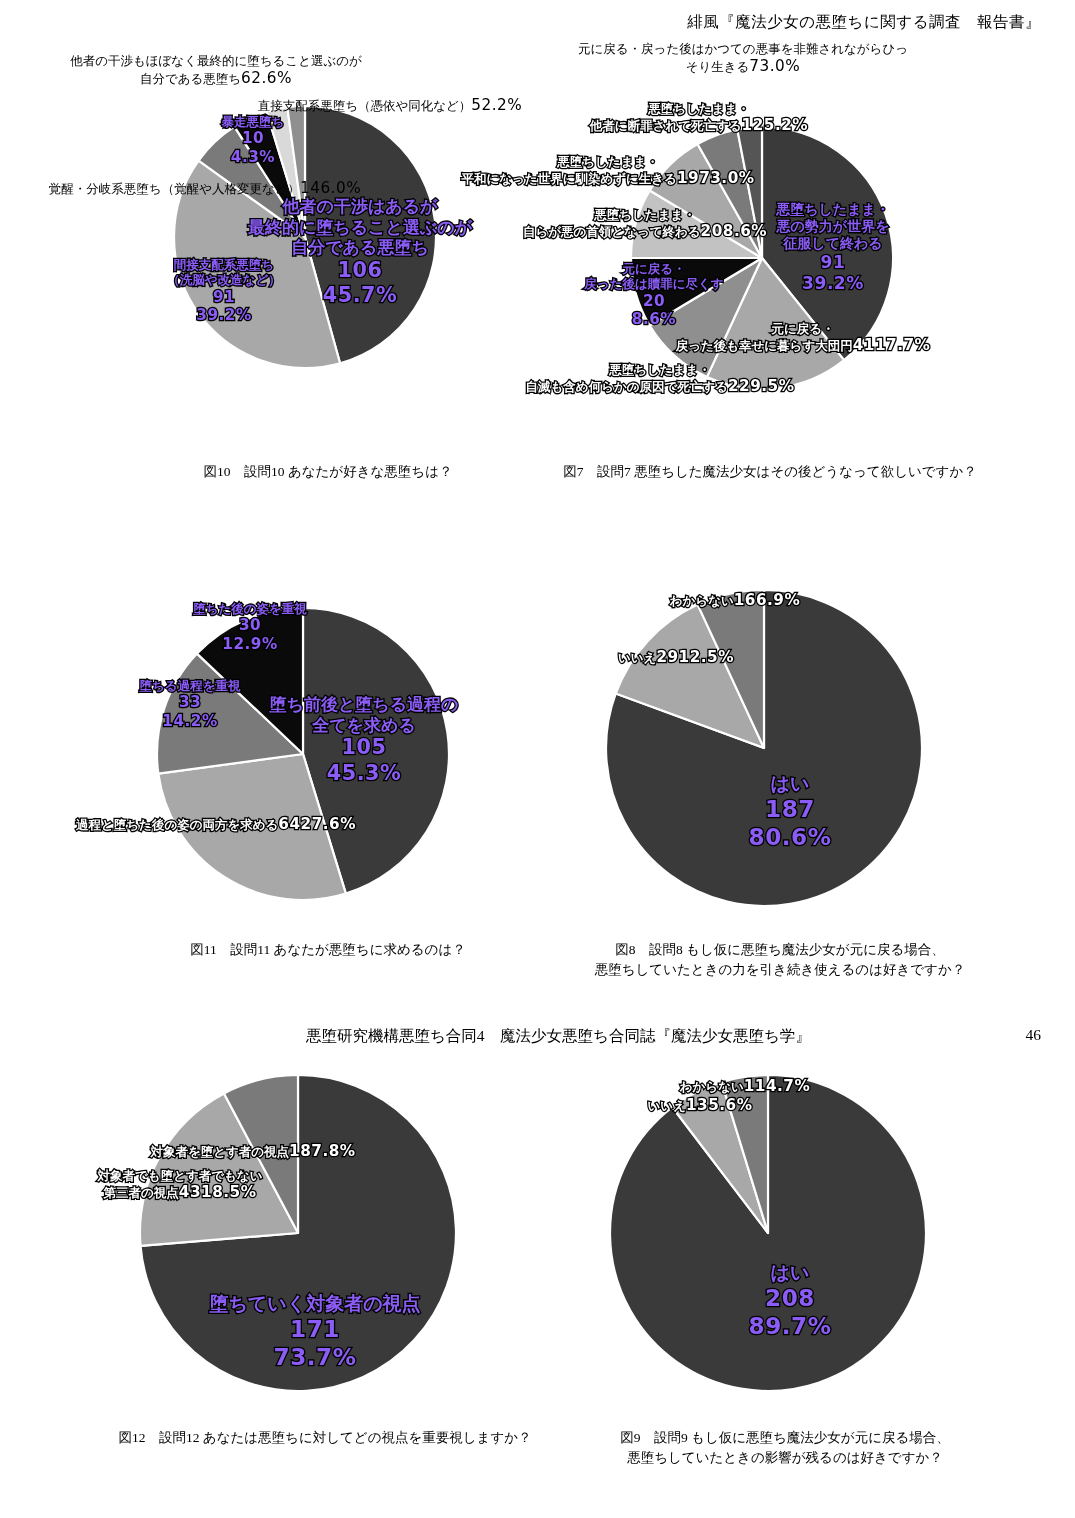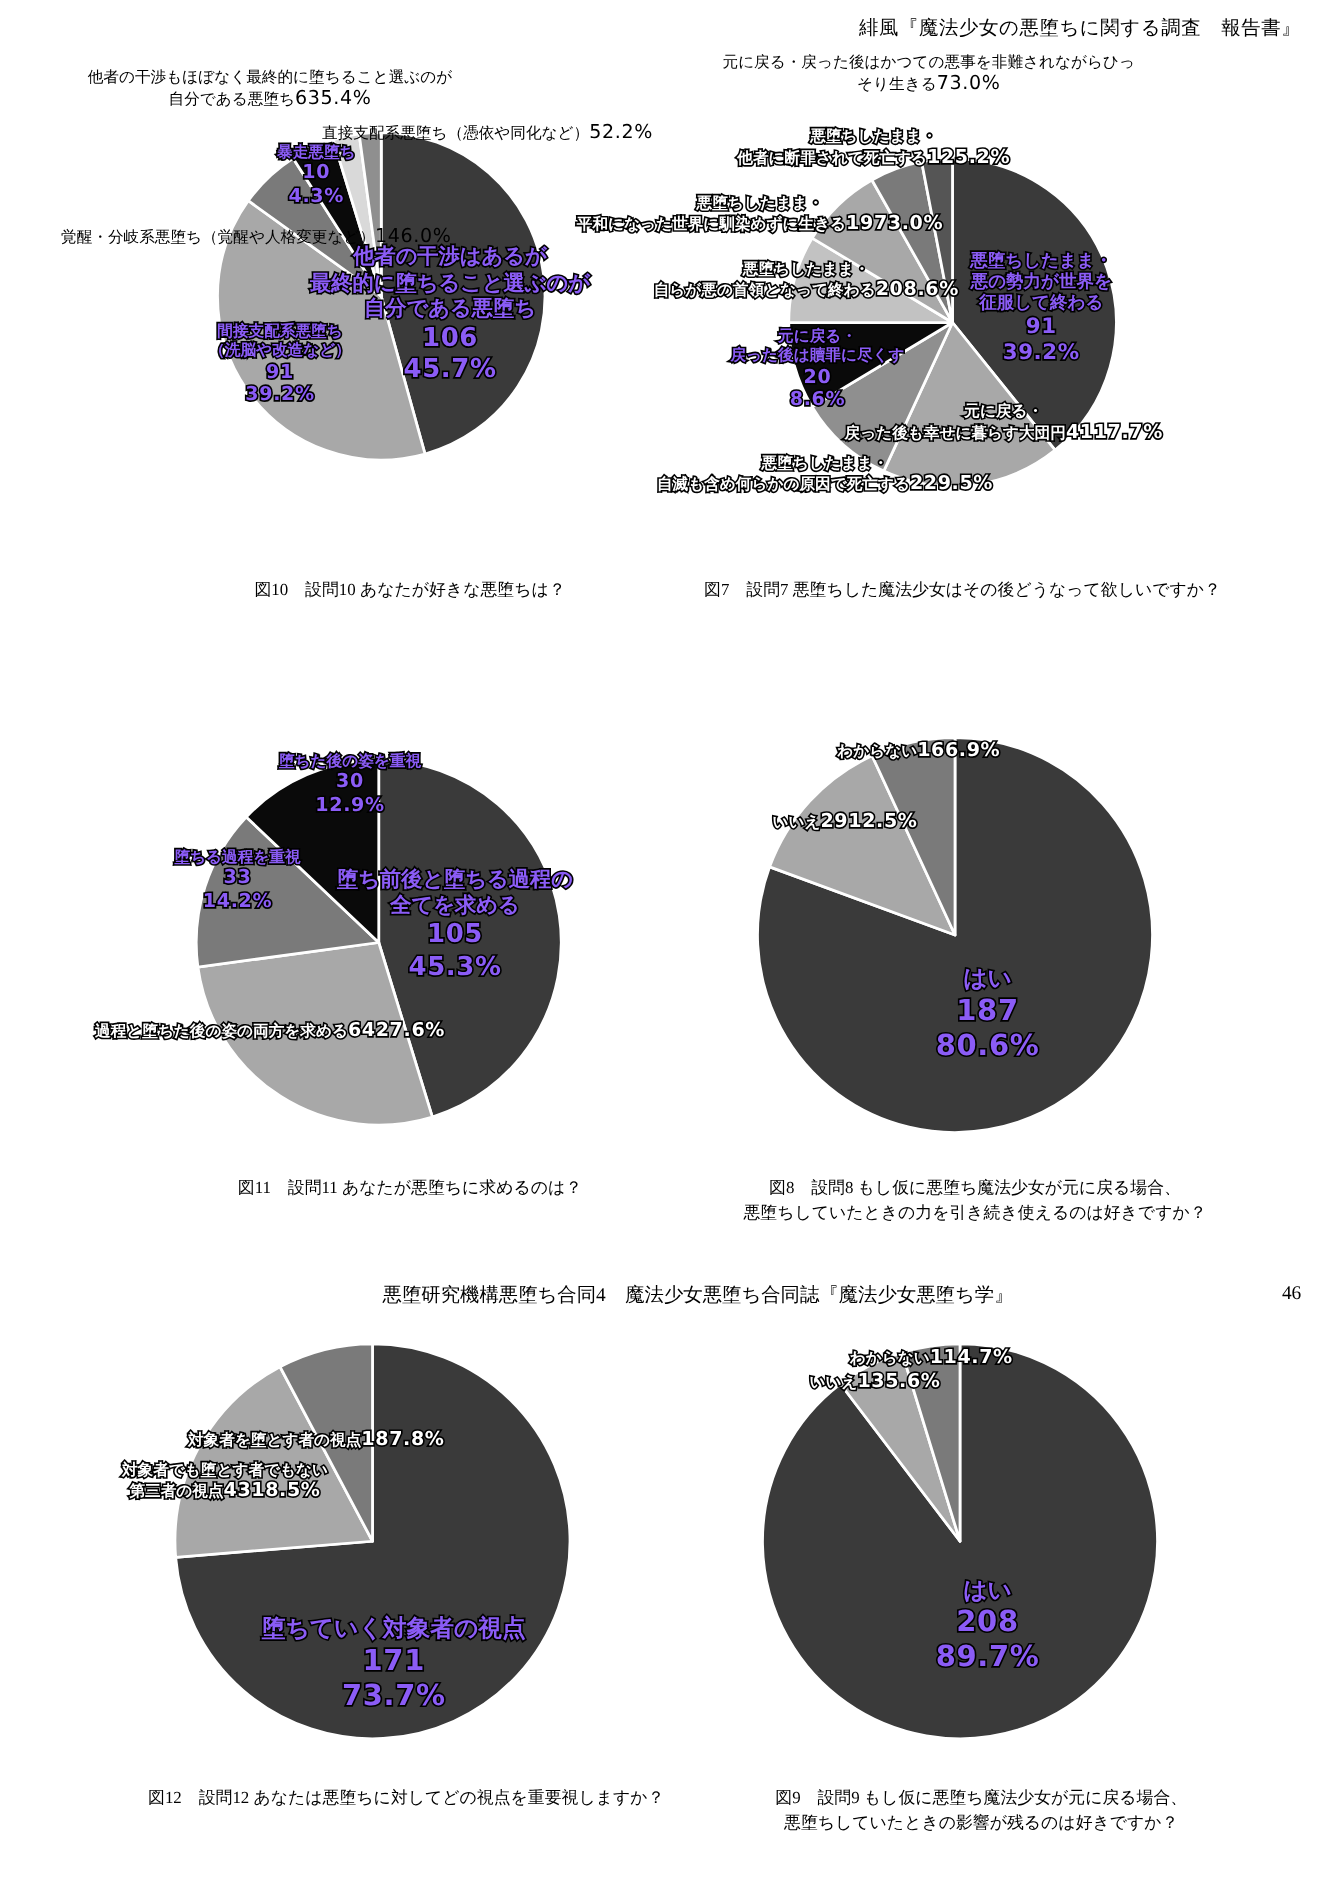--- a/index.html
+++ b/index.html
@@ -89,21 +89,21 @@
           <path d="M 305 237 L 287.314998185219 107.19922684817632 A 131 131 0 0 1 305 106 Z" fill="#8f8f8f" stroke="#ffffff" stroke-width="2.2" stroke-linejoin="round"></path>
         </svg>
         <div class="lbl inside sz-l" style="left: 360px; top: 252px;"><span class="t">他者の干渉はあるが
 最終的に堕ちること選ぶのが
 自分である悪堕ち</span><span class="t num">106</span><span class="t num">45.7%</span></div>
         <div class="lbl inside sz-s" style="left: 224px; top: 291px;"><span class="t">間接支配系悪堕ち
 （洗脳や改造など）</span><span class="t num">91</span><span class="t num">39.2%</span></div>
         <div class="lbl outside sz-s" style="left: 205px; top: 189px;"><span class="t">覚醒・分岐系悪堕ち（覚醒や人格変更など）</span><span class="t num">14</span><span class="t num">6.0%</span></div>
         <div class="lbl inside sz-s" style="left: 253px; top: 140px;"><span class="t">暴走悪堕ち</span><span class="t num">10</span><span class="t num">4.3%</span></div>
         <div class="lbl outside sz-s" style="left: 216px; top: 71px;"><span class="t">他者の干渉もほぼなく最終的に堕ちること選ぶのが
-自分である悪堕ち</span><span class="t num">6</span><span class="t num">35.4%</span></div>
+自分である悪堕ち</span><span class="t num">6</span><span class="t num">2.6%</span></div>
         <div class="lbl outside sz-s" style="left: 390px; top: 106px;"><span class="t">直接支配系悪堕ち（憑依や同化など）</span><span class="t num">5</span><span class="t num">2.2%</span></div>
       </div>
       <div class="figure" style="left: 0px; top: 0px; width: 1075px; height: 1518px; pointer-events: none;">
         <svg width="1075" height="1518" viewBox="0 0 1075 1518" style="position: absolute; left: 0px; top: 0px;">
           <path d="M 762 258 L 762 127 A 131 131 0 0 1 844.0728099785142 360.1031530474485 Z" fill="#3a3a3a" stroke="#ffffff" stroke-width="2.2" stroke-linejoin="round"></path>
           <path d="M 762 258 L 844.0728099785142 360.1031530474485 A 131 131 0 0 1 706.9945276956054 376.8923799768954 Z" fill="#a8a8a8" stroke="#ffffff" stroke-width="2.2" stroke-linejoin="round"></path>
           <path d="M 762 258 L 706.9945276956054 376.8923799768954 A 131 131 0 0 1 649.7517099220458 325.53755529018986 Z" fill="#8f8f8f" stroke="#ffffff" stroke-width="2.2" stroke-linejoin="round"></path>
           <path d="M 762 258 L 649.7517099220458 325.53755529018986 A 131 131 0 0 1 631 258 Z" fill="#0a0a0a" stroke="#ffffff" stroke-width="2.2" stroke-linejoin="round"></path>
           <path d="M 762 258 L 631 258 A 131 131 0 0 1 649.7517099220458 190.46244470981014 Z" fill="#c2c2c2" stroke="#ffffff" stroke-width="2.2" stroke-linejoin="round"></path>
           <path d="M 762 258 L 649.7517099220458 190.46244470981014 A 131 131 0 0 1 697.52682628804 143.9639974766415 Z" fill="#a8a8a8" stroke="#ffffff" stroke-width="2.2" stroke-linejoin="round"></path>
@@ -131,21 +131,21 @@
         <svg width="1075" height="1518" viewBox="0 0 1075 1518" style="position: absolute; left: 0px; top: 0px;">
           <path d="M 303 754 L 303 608 A 146 146 0 0 1 345.85429567317453 893.5690128300553 Z" fill="#3a3a3a" stroke="#ffffff" stroke-width="2.2" stroke-linejoin="round"></path>
           <path d="M 303 754 L 345.85429567317453 893.5690128300553 A 146 146 0 0 1 158.33654289949422 773.7100020225804 Z" fill="#a8a8a8" stroke="#ffffff" stroke-width="2.2" stroke-linejoin="round"></path>
           <path d="M 303 754 L 158.33654289949422 773.7100020225804 A 146 146 0 0 1 197.00465817922282 653.5958790074003 Z" fill="#7a7a7a" stroke="#ffffff" stroke-width="2.2" stroke-linejoin="round"></path>
           <path d="M 303 754 L 197.00465817922282 653.5958790074003 A 146 146 0 0 1 303 608 Z" fill="#0a0a0a" stroke="#ffffff" stroke-width="2.2" stroke-linejoin="round"></path>
         </svg>
         <div class="lbl inside sz-l" style="left: 364px; top: 740px;"><span class="t">堕ち前後と堕ちる過程の
 全てを求める</span><span class="t num">105</span><span class="t num">45.3%</span></div>
         <div class="lbl onwhite sz-s" style="left: 216px; top: 824px;"><span class="t">過程と堕ちた後の姿の両方を求める</span><span class="t num">64</span><span class="t num">27.6%</span></div>
         <div class="lbl inside sz-s" style="left: 190px; top: 704px;"><span class="t">堕ちる過程を重視</span><span class="t num">33</span><span class="t num">14.2%</span></div>
-        <div class="lbl inside sz-s" style="left: 250px; top: 627px; margin-left: 30px;"><span class="t">堕ちた後の姿を重視</span><span class="t num">30</span><span class="t num">12.9%</span></div>
+        <div class="lbl inside sz-s" style="left: 250px; top: 627px;"><span class="t">堕ちた後の姿を重視</span><span class="t num">30</span><span class="t num">12.9%</span></div>
       </div>
       <div class="figure" style="left: 0px; top: 0px; width: 1075px; height: 1518px; pointer-events: none;">
         <svg width="1075" height="1518" viewBox="0 0 1075 1518" style="position: absolute; left: 0px; top: 0px;">
           <path d="M 764 748 L 764 590 A 158 158 0 1 1 615.6918519699502 693.5142841847808 Z" fill="#3a3a3a" stroke="#ffffff" stroke-width="2.2" stroke-linejoin="round"></path>
           <path d="M 764 748 L 615.6918519699502 693.5142841847808 A 158 158 0 0 1 697.6575219534782 604.6030836919888 Z" fill="#a8a8a8" stroke="#ffffff" stroke-width="2.2" stroke-linejoin="round"></path>
           <path d="M 764 748 L 697.6575219534782 604.6030836919888 A 158 158 0 0 1 764 590 Z" fill="#7a7a7a" stroke="#ffffff" stroke-width="2.2" stroke-linejoin="round"></path>
         </svg>
         <div class="lbl inside sz-xl" style="left: 790px; top: 812px;"><span class="t">はい</span><span class="t num">187</span><span class="t num">80.6%</span></div>
         <div class="lbl onwhite sz-s" style="left: 676px; top: 657px;"><span class="t">いいえ</span><span class="t num">29</span><span class="t num">12.5%</span></div>
         <div class="lbl onwhite sz-s" style="left: 735px; top: 600px;"><span class="t">わからない</span><span class="t num">16</span><span class="t num">6.9%</span></div>

